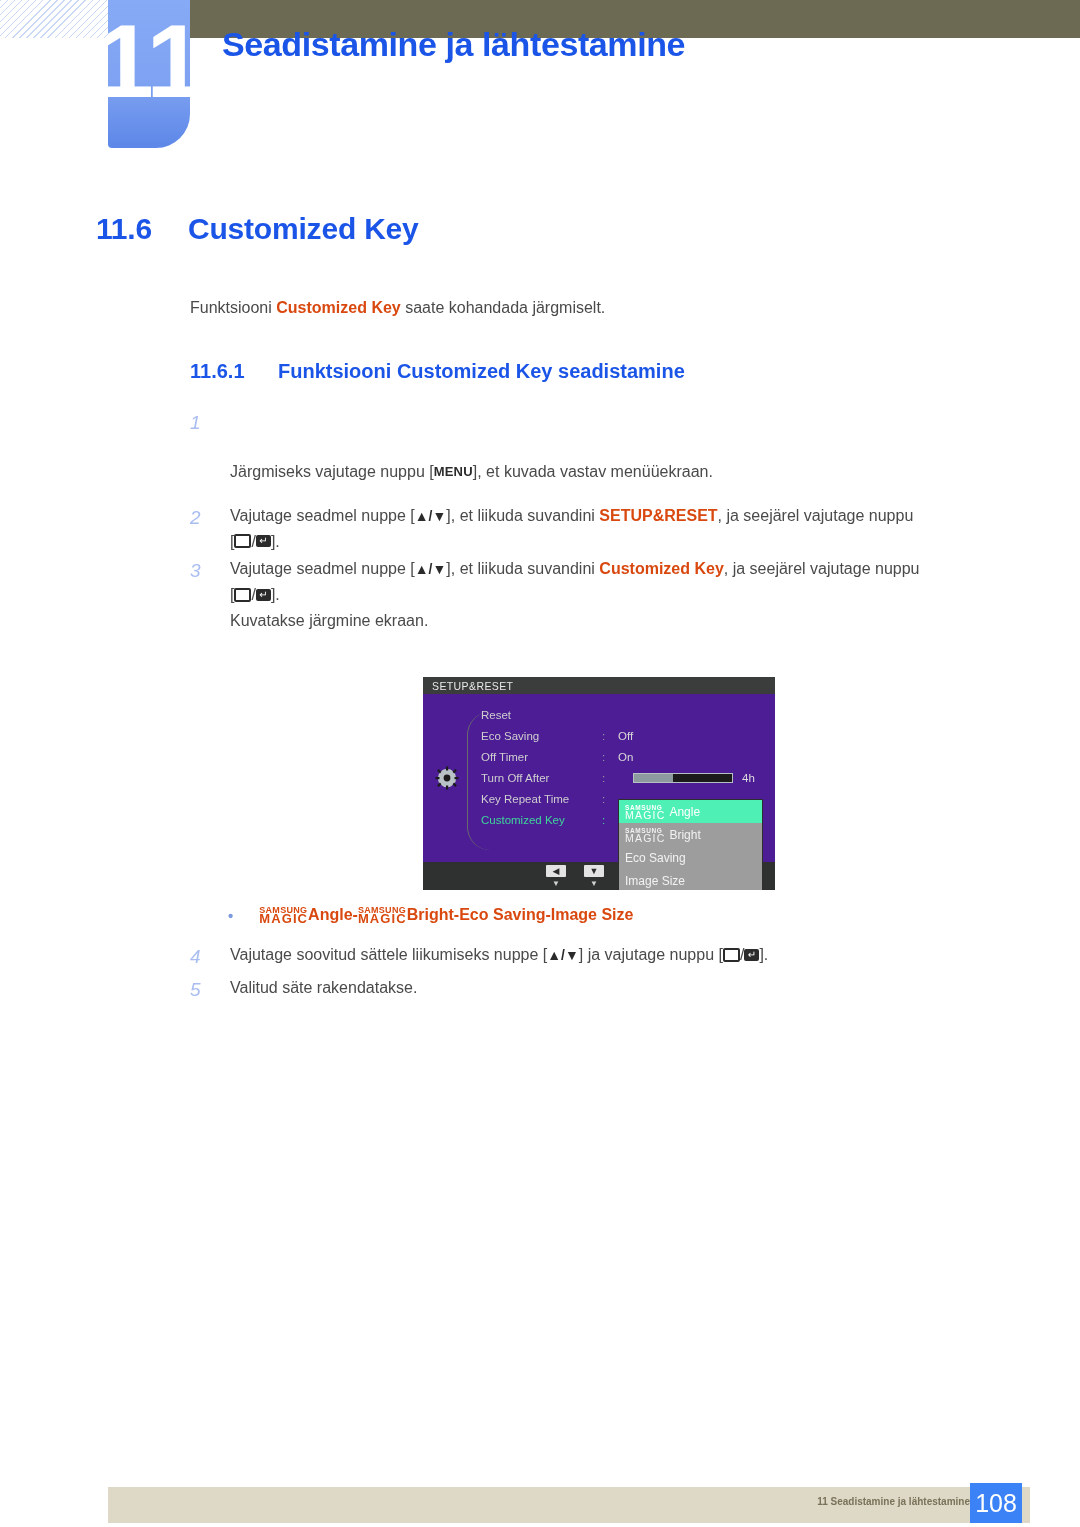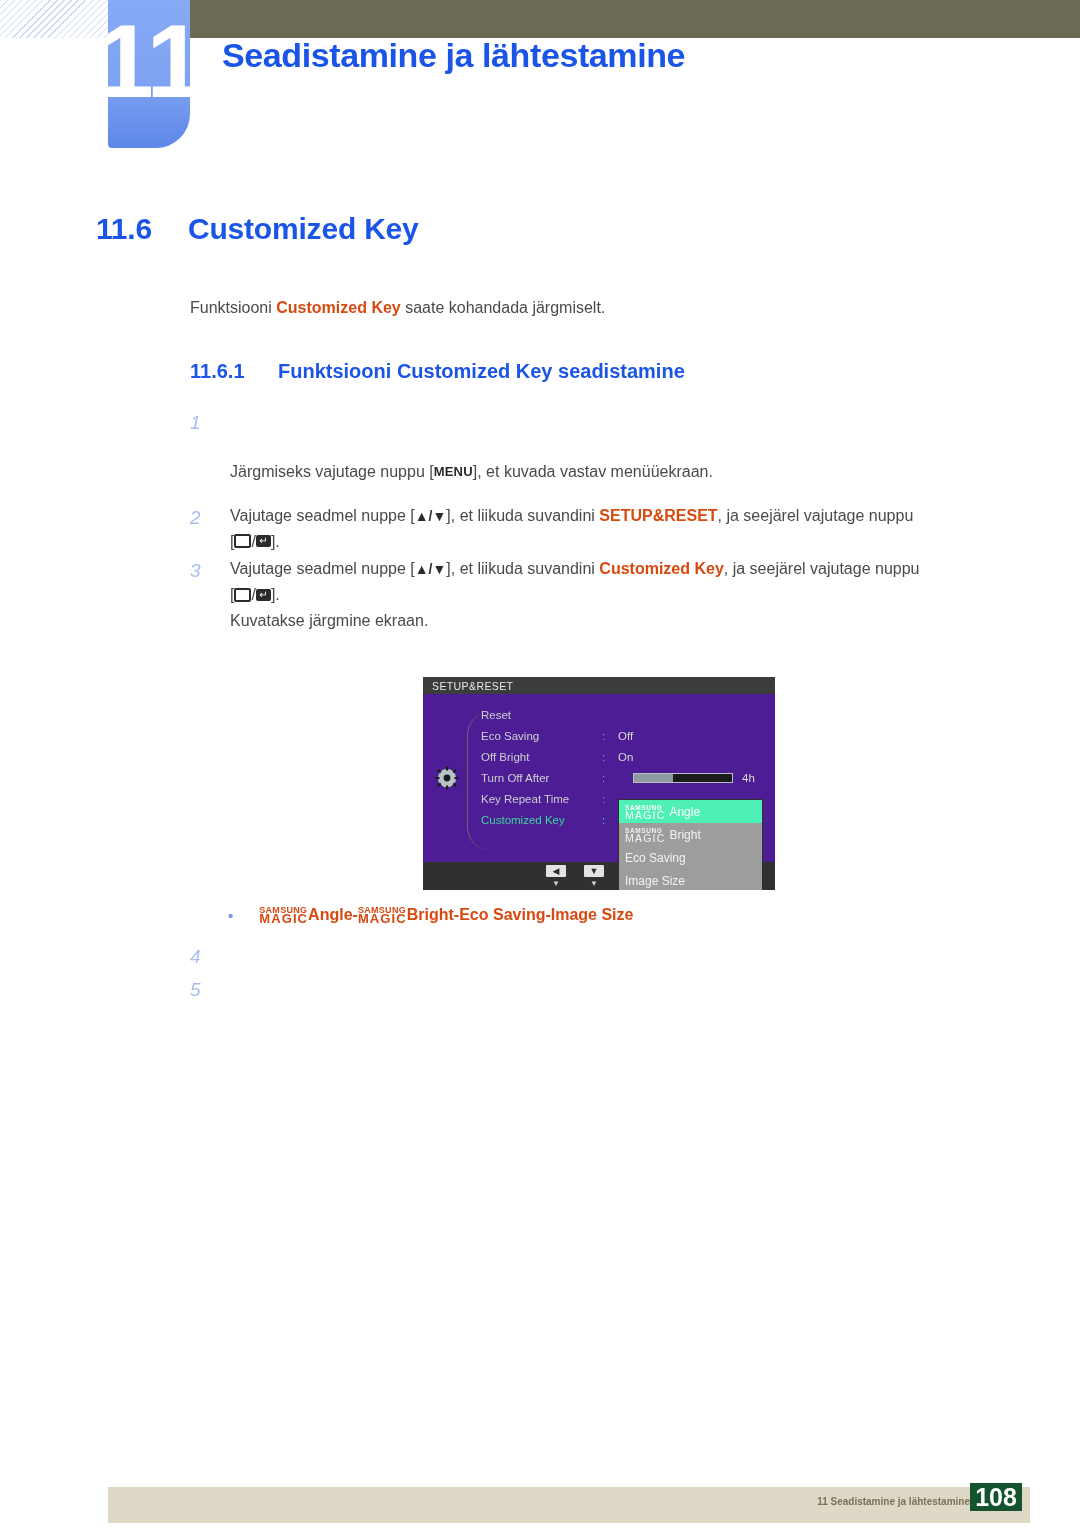--- a/index.html
+++ b/index.html
@@ -49,21 +49,21 @@
     font-family: "Liberation Sans", sans-serif;
   }
   .header-bar {
     position: absolute;
     left: 190px; top: 0;
     width: 890px; height: 38px;
     background: #6d6a53;
   }
   .chapter-title {
     position: absolute;
-    left: 222px; top: 36px;
+    left: 222px; top: 25px;
     font-size: 34px;
     font-weight: bold;
     color: #1b55e8;
     letter-spacing: -0.4px;
     white-space: nowrap;
   }
 
   
   .h2-row {
     position: absolute;
@@ -356,25 +356,25 @@
     top: 9px;
     font-size: 10px;
     font-weight: bold;
     color: #7a7259;
     white-space: nowrap;
     text-align: right;
   }
   .footer-page {
     position: absolute;
     left: 862px; top: -4px;
-    width: 52px; height: 28px;
-    background: #14532d;
+    width: 52px; height: 40px;
+    background: #3b82f6;
     color: #ffffff;
     font-size: 25px;
-    font-weight: bold;
+    font-weight: normal;
     display: flex;
     align-items: center;
     justify-content: center;
   }
 </style>
 </head>
 <body>
 
 <div class="hatch"></div>
 
@@ -470,21 +470,21 @@
         <span class="value"></span>
       </div>
 
       <div class="osd-row">
         <span class="label">Eco Saving</span>
         <span class="colon">:</span>
         <span class="value">Off</span>
       </div>
 
       <div class="osd-row">
-        <span class="label">Off Bright</span>
+        <span class="label">Off Timer</span>
         <span class="colon">:</span>
         <span class="value">On</span>
       </div>
 
       <div class="osd-row">
         <span class="label">Turn Off After</span>
         <span class="colon">:</span>
         <span class="slider-wrap">
           <span class="slider">
             <span class="fill" id="slider-fill" style="width: 40%;"></span>
@@ -576,22 +576,26 @@
   <span>Bright</span>
   <span> - </span>
   <span>Eco Saving</span>
   <span> - </span>
   <span>Image Size</span>
 </div>
 
 <div class="steps-2">
   <div class="step">
     <div class="num">4</div>
+    <div class="body">
+      <span>Vajutage soovitud sättele liikumiseks nuppe [</span><span class="glyph">▲/▼</span><span>] ja vajutage nuppu [</span><span class="glyph-box"></span><span>/</span><span class="glyph-enter">↵</span><span>].</span>
+    </div>
   </div>
   <div class="step">
     <div class="num">5</div>
+    <div class="body">Valitud säte rakendatakse.</div>
   </div>
 </div>
 
 <div class="footer-bar">
   <span class="footer-text">11 Seadistamine ja lähtestamine</span>
   <span class="footer-page">108</span>
 </div>
 
 </body></html>

